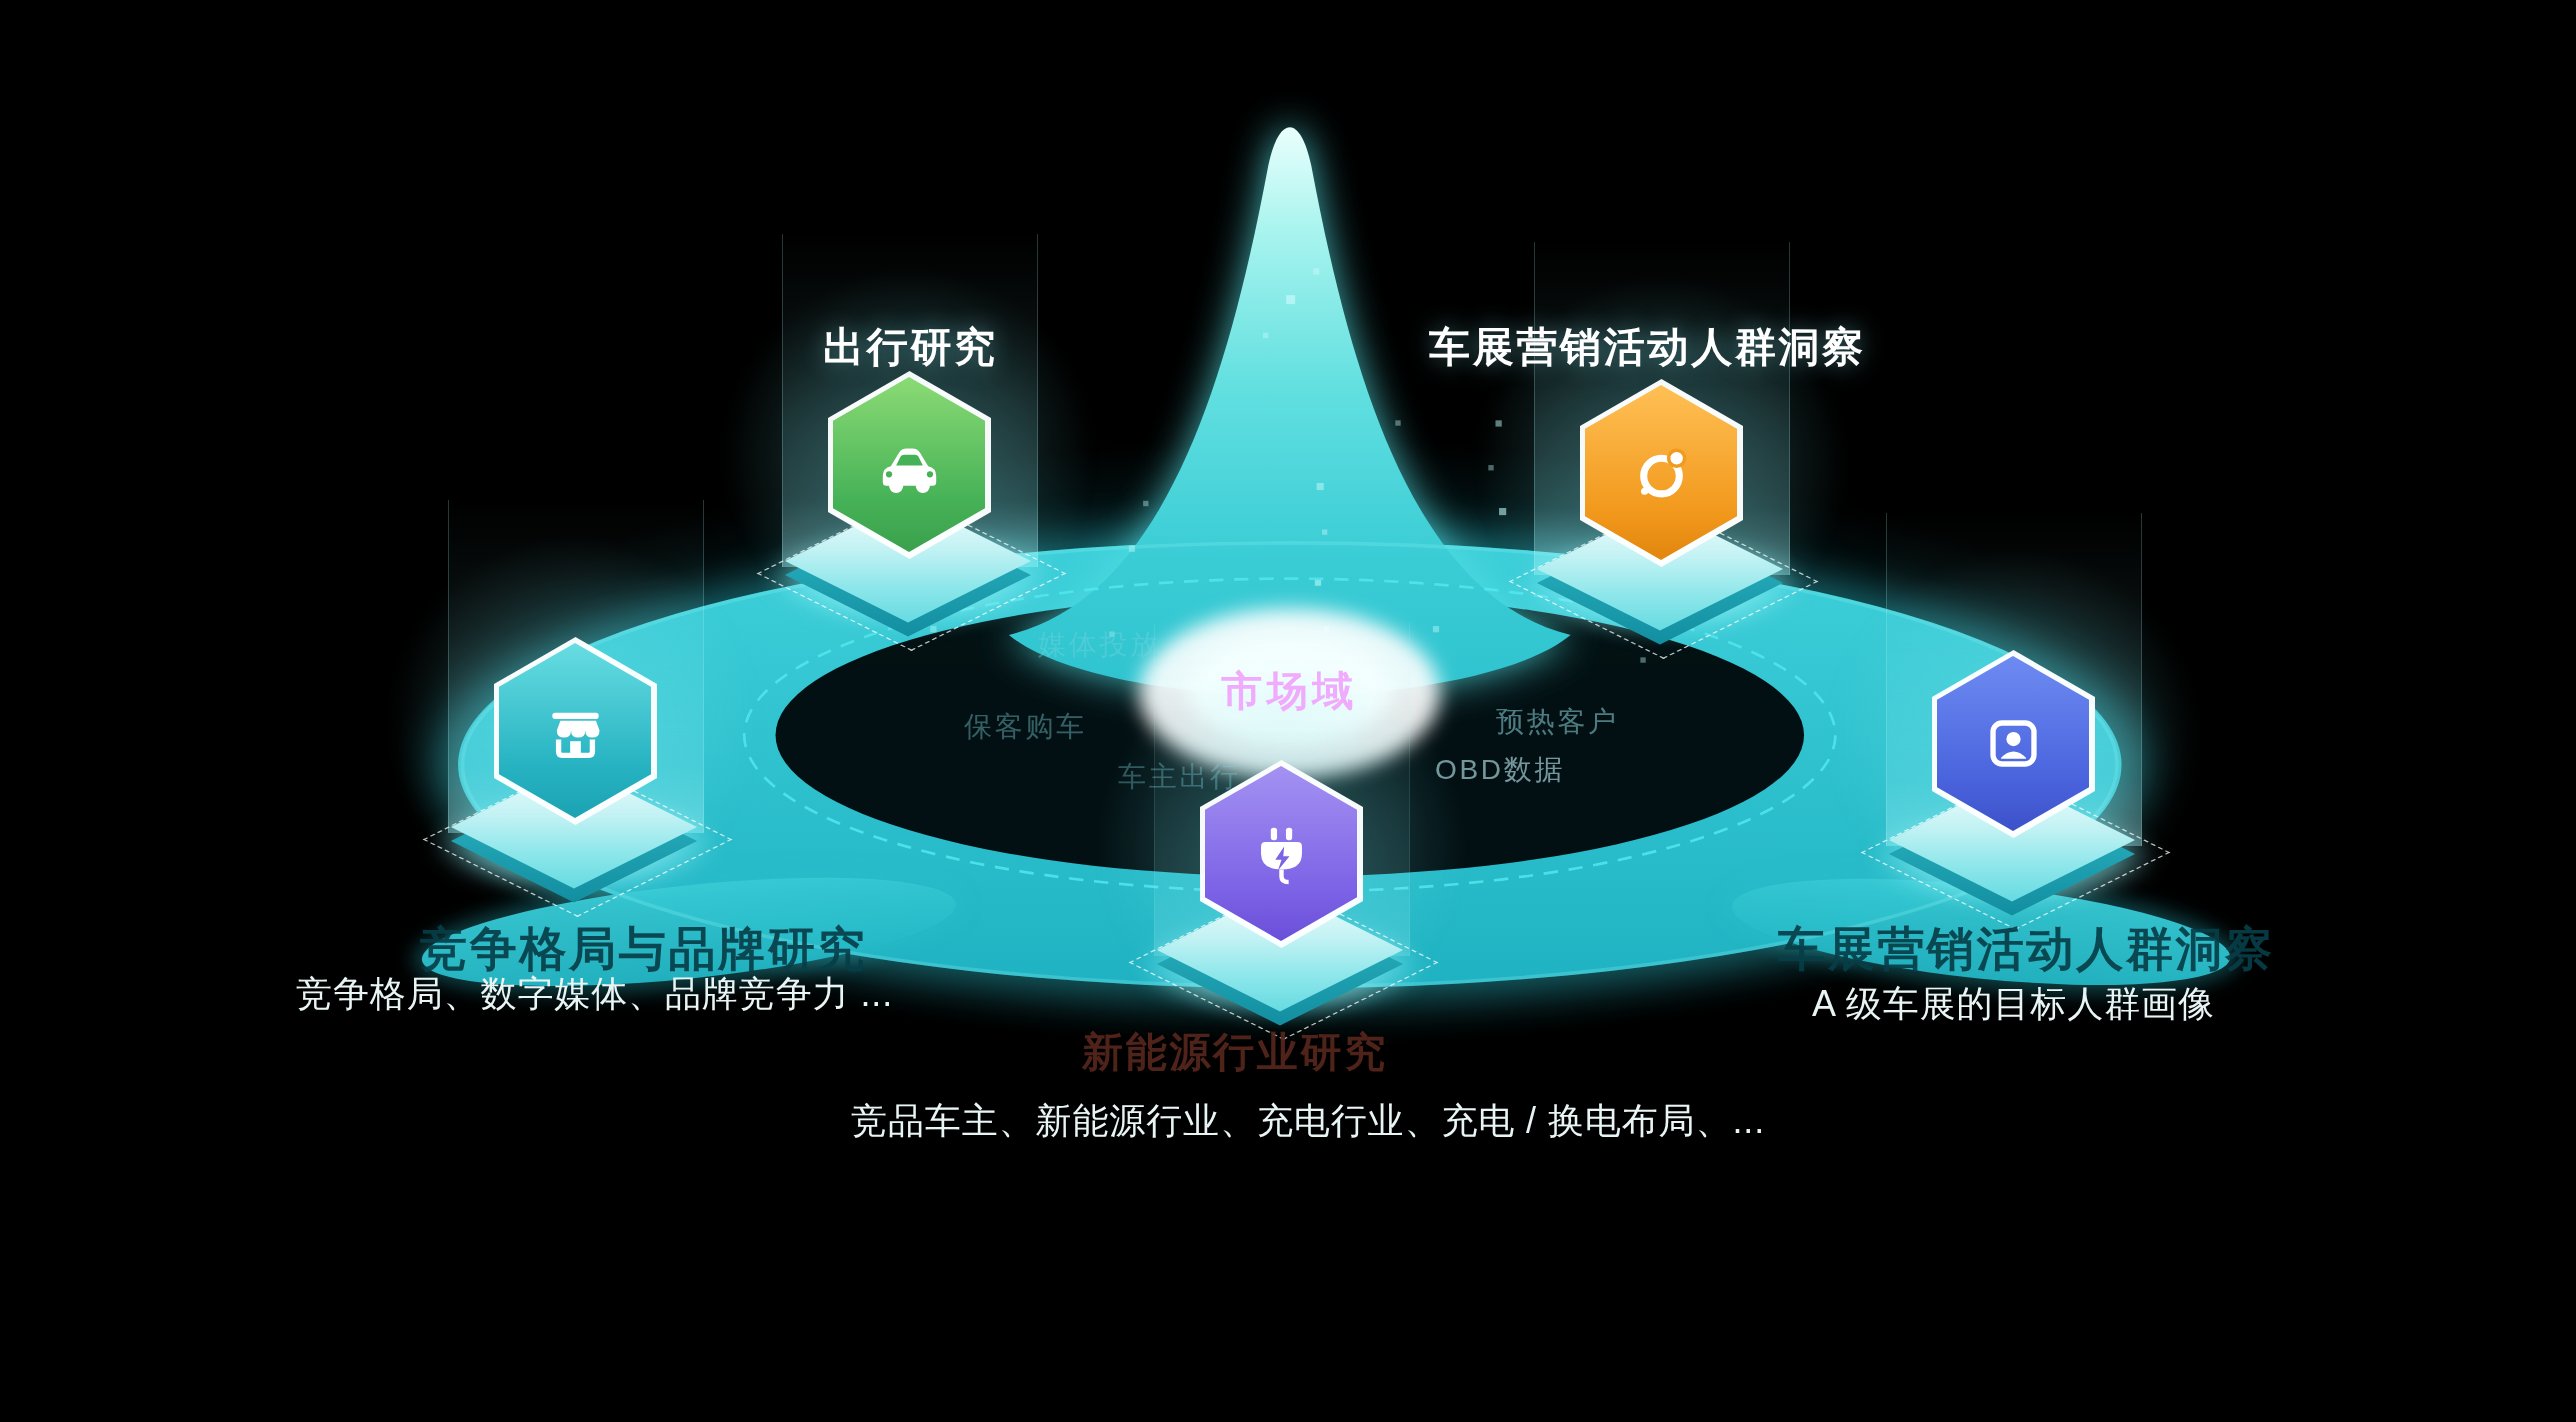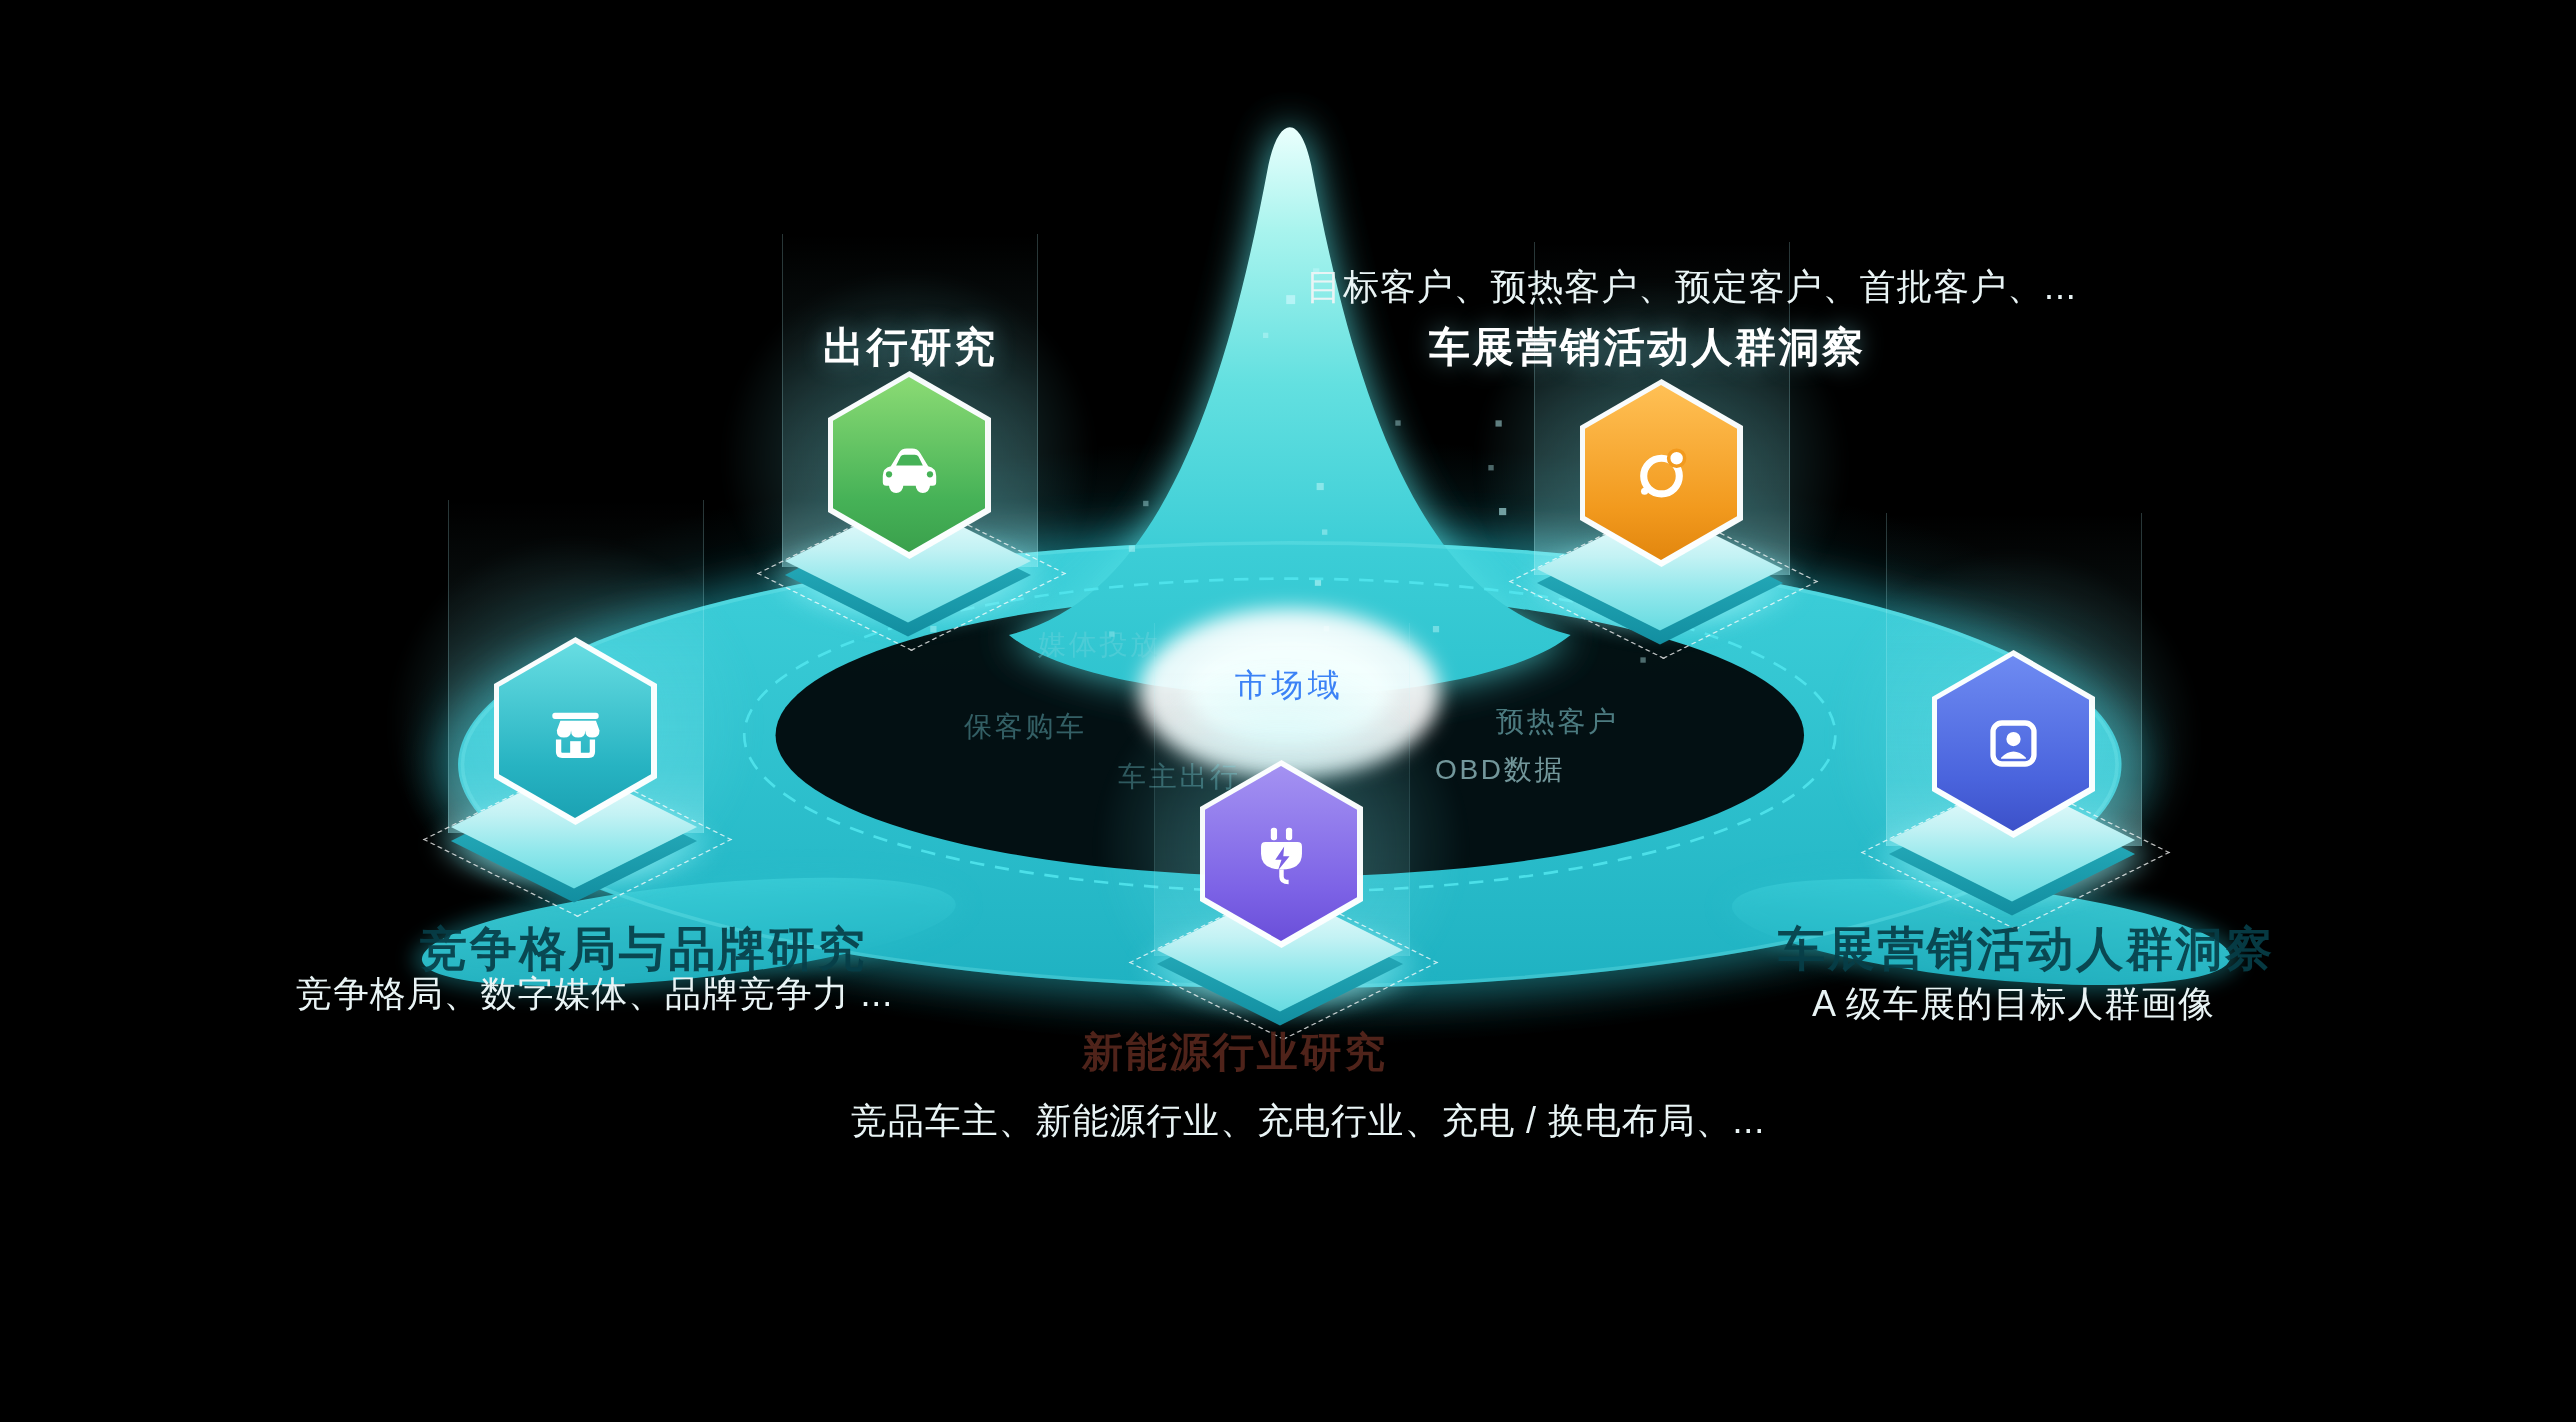--- a/index.html
+++ b/index.html
@@ -7,21 +7,21 @@
          font-family:"Liberation Sans","DejaVu Sans",sans-serif;}
   svg{position:absolute;left:0;top:0;}
 
   
   .desc{position:absolute;color:#e9f4f5;font-size:36px;font-weight:500;letter-spacing:0.9px;white-space:nowrap;}
   .node-title{position:absolute;color:#fff;font-size:41px;font-weight:700;letter-spacing:2.7px;white-space:nowrap;
               text-shadow:0 0 23px rgba(140,240,250,.45);}
   .node-title.obscured-teal{color:rgba(7,62,72,.92);text-shadow:none;font-size:47px;}
   .node-title.obscured-warm{color:rgba(86,38,28,.92);text-shadow:none;text-align:center;}
   .center-label{position:absolute;left:1182px;top:664px;width:215px;text-align:center;
-                color:#3b82f6;font-size:32px;font-weight:400;letter-spacing:4.5px;}
+                color:#f0abfc;font-size:41px;font-weight:700;letter-spacing:4.5px;}
   .ring-label{position:absolute;font-size:28px;letter-spacing:2.7px;white-space:nowrap;}
   .rl0{left:1038px;top:626px;color:rgba(124,216,224,.35);}
   .rl1{left:964px;top:708px;color:rgba(124,216,224,.40);}
   .rl2{left:1496px;top:703px;color:rgba(150,230,238,.50);}
   .rl3{left:1118px;top:758px;color:rgba(124,216,224,.35);}
   .rl4{left:1435px;top:751px;color:rgba(190,242,246,.60);}
 
   
   .node{position:absolute;width:322px;height:501px;}
   .halo{position:absolute;left:-27px;top:36px;width:376px;height:376px;border-radius:50%;
@@ -227,21 +227,20 @@
         <circle cx="50" cy="45" r="8" fill="#fff"></circle>
         <path d="M36 66 q14-14 28 0 v1 h-28 z" fill="#fff"></path>
       </svg>
     </div>
   </div>
 
   <div class="center-label">市场域</div>
 
   <div class="node-title" style="left:823px;top:320px;">出行研究</div>
 
-  <div class="desc" style="left:1306px;top:263px;">目标客户、预热客户、预定客户、首批客户、...</div>
   <div class="node-title" style="left:1429px;top:320px;">车展营销活动人群洞察</div>
 
   <div class="node-title obscured-teal" style="left:420px;top:918px;">竞争格局与品牌研究</div>
   <div class="desc" style="left:296px;top:970px;">竞争格局、数字媒体、品牌竞争力 ...</div>
 
   <div class="node-title obscured-warm" style="left:1082px;top:1025px;">新能源行业研究</div>
   <div class="desc" style="left:851px;top:1097px;">竞品车主、新能源行业、充电行业、充电 / 换电布局、...</div>
 
   <div class="node-title obscured-teal" style="left:1778px;top:918px;">车展营销活动人群洞察</div>
   <div class="desc" style="left:1812px;top:980px;">A 级车展的目标人群画像</div>

